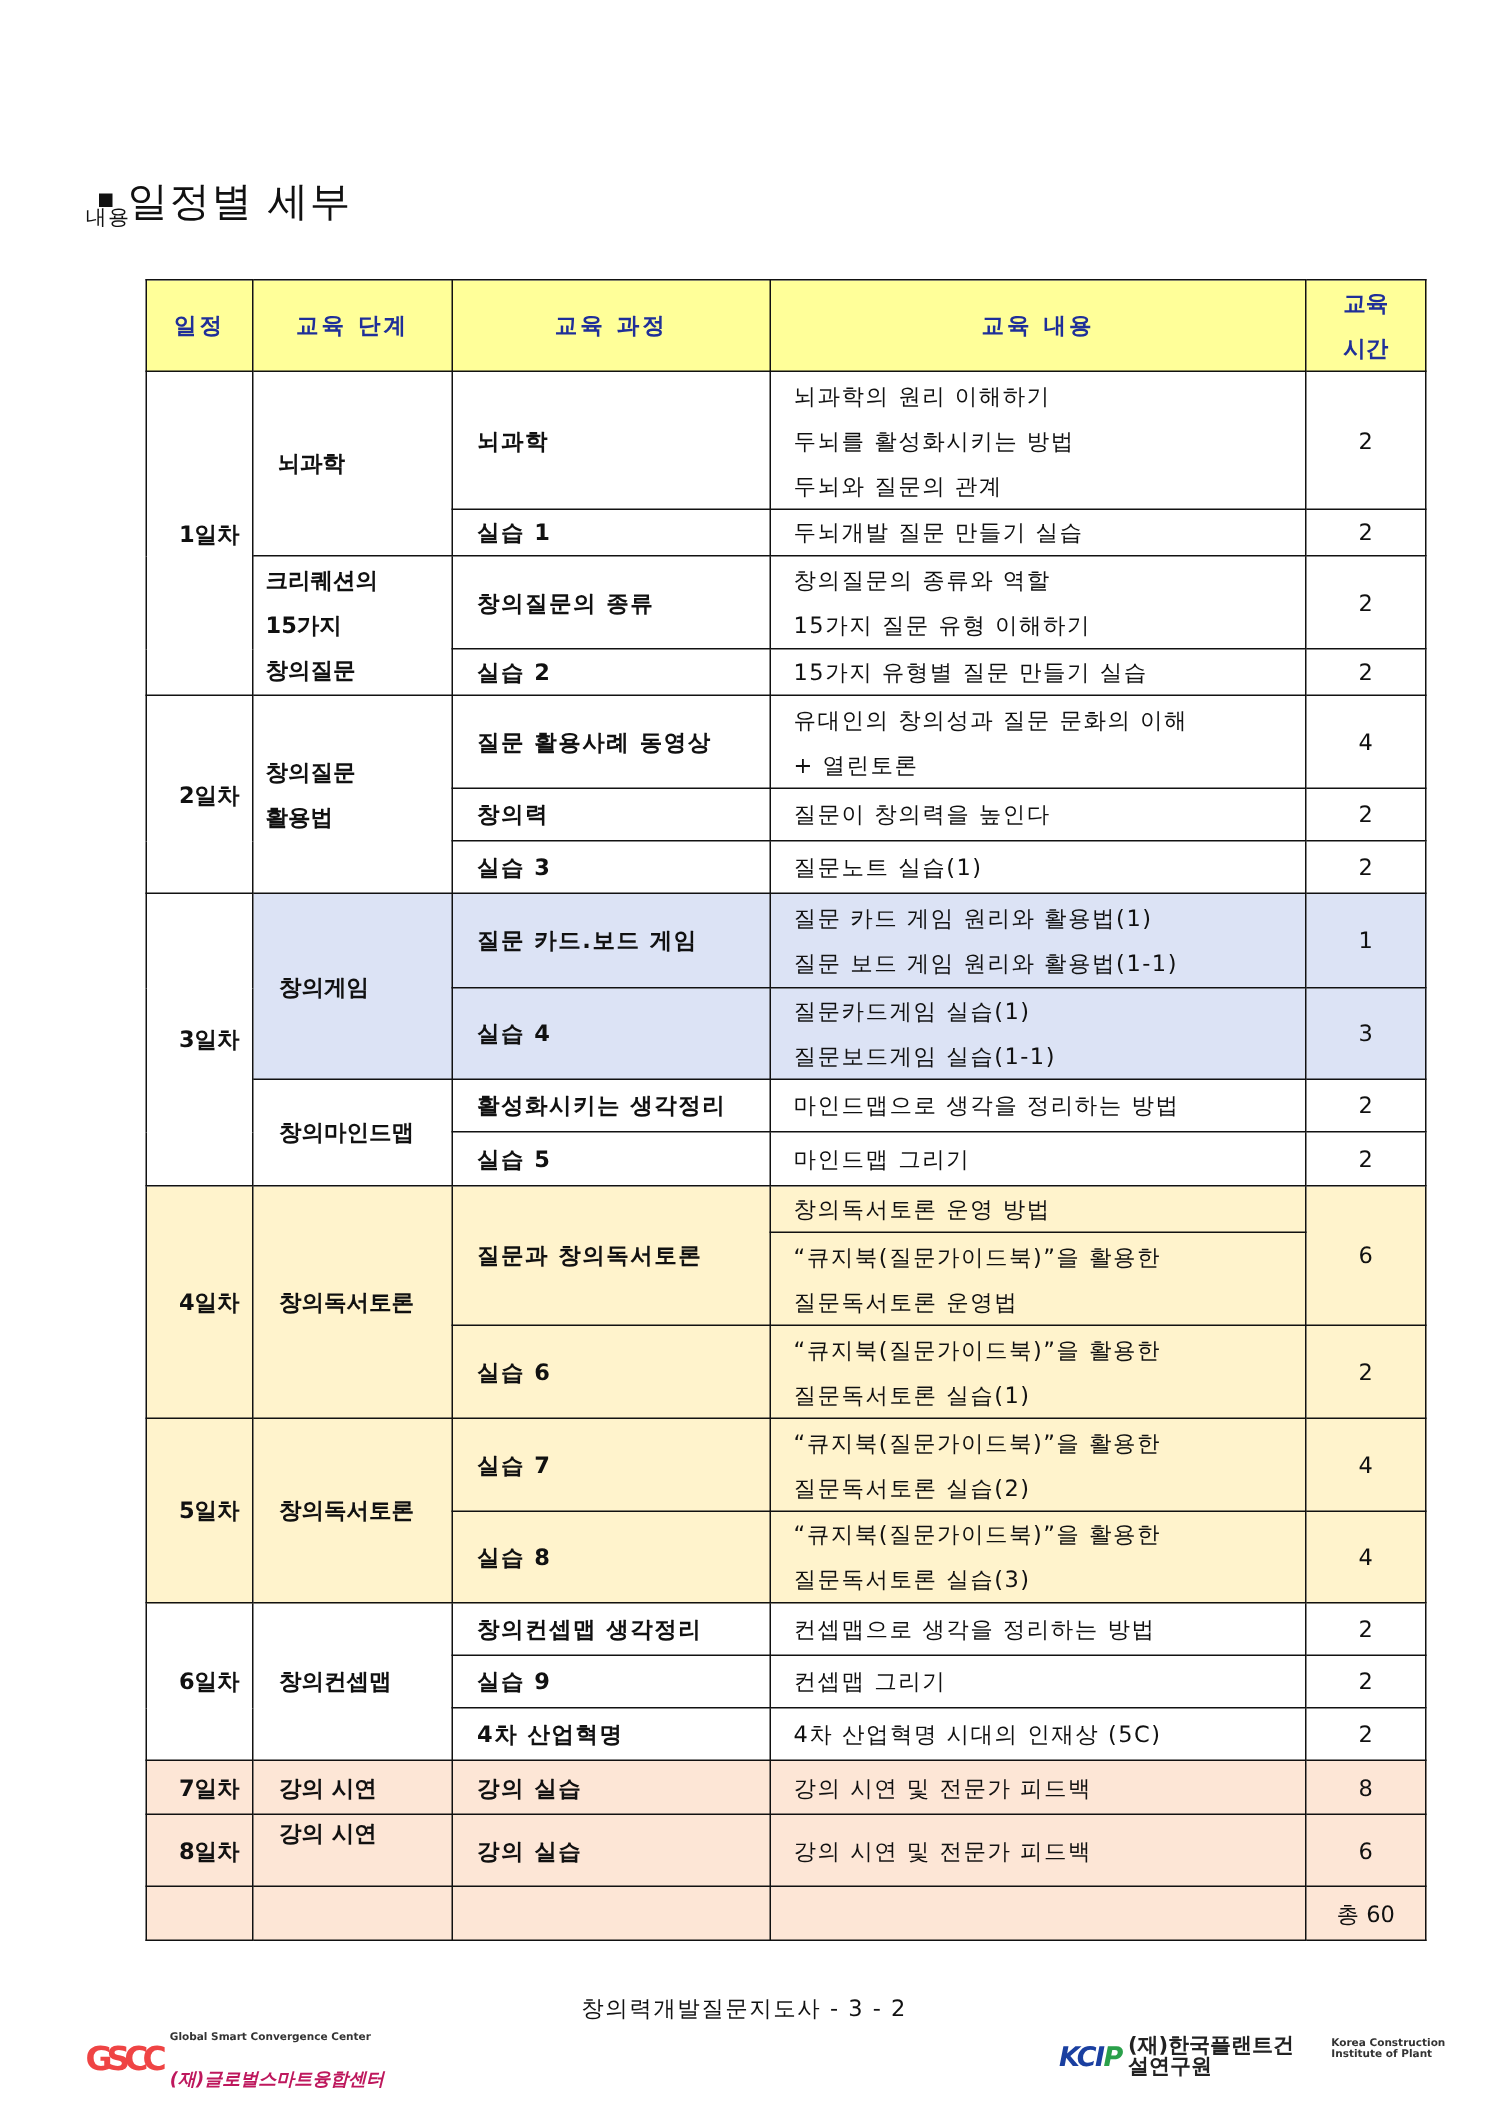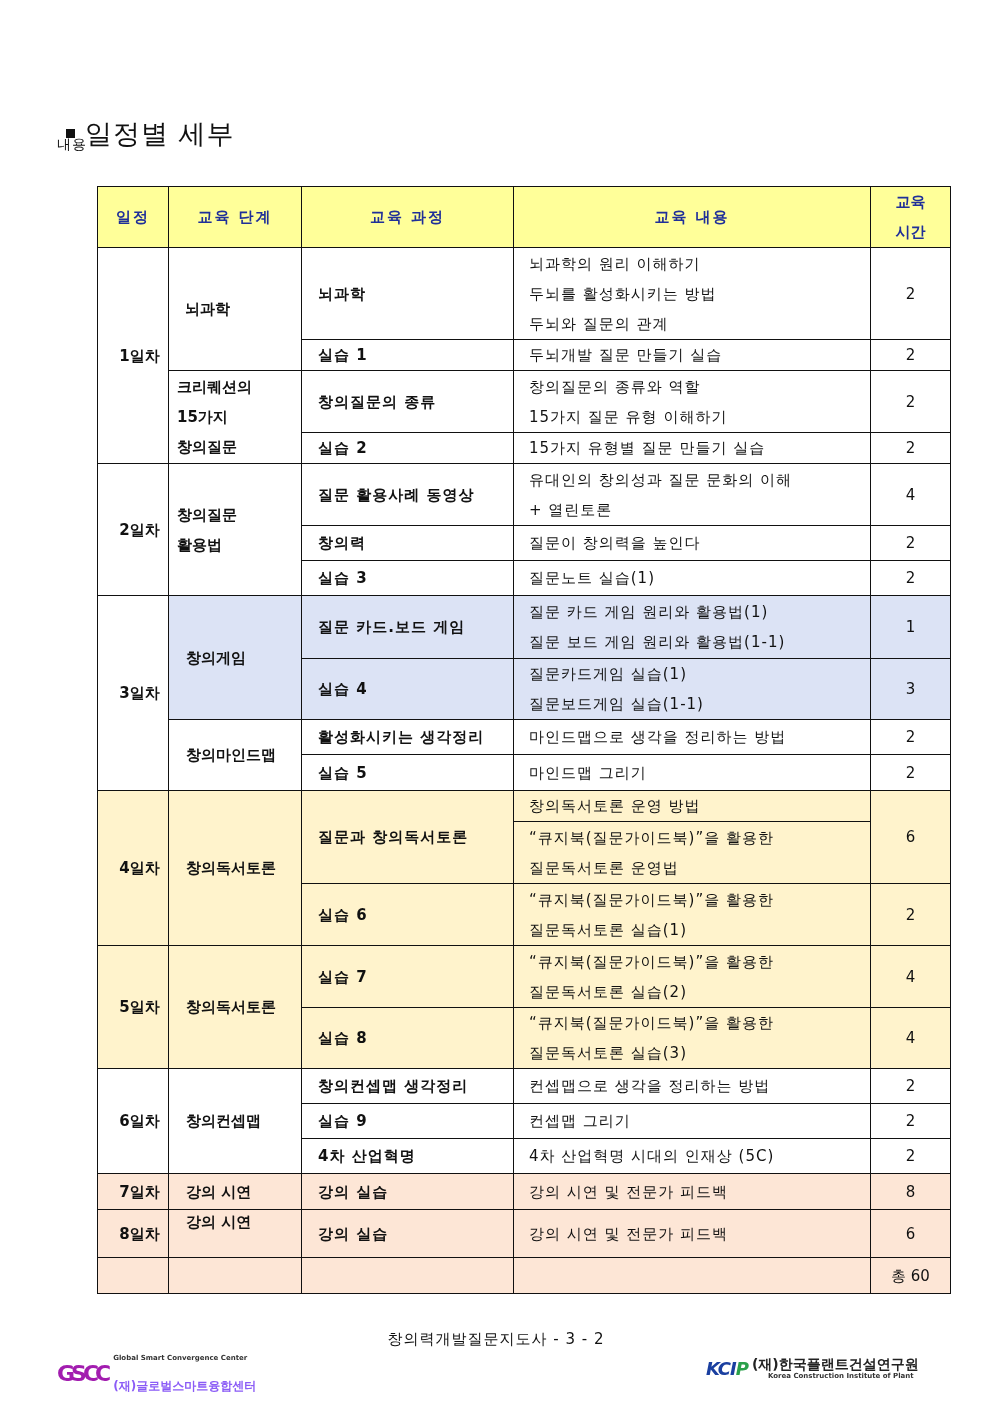--- a/index.html
+++ b/index.html
@@ -15,28 +15,28 @@
   td.stage { font-weight: bold; padding-left: 8px !important; line-height: 22px; }
   td.course { font-weight: bold; padding-left: 16px !important; letter-spacing: 1px; }
   td.content { padding-left: 15px !important; letter-spacing: 1px; }
   td.hrs { text-align: center; }
   .blue { background: #dce3f5; }
   .cream { background: #fff3cc; }
   .peach { background: #fde6d6; }
   .content-line { display: block; }
   .footer-title { position: absolute; left: 0; width: 992px; top: 1330px; text-align: center; font-size: 15px; letter-spacing: 1px; }
   .logo-left { position: absolute; left: 57px; top: 1355px; display: flex; align-items: center; }
-  .gscc-mark { font-family: "DejaVu Sans", sans-serif; font-weight: bold; font-size: 22px; letter-spacing: -4px; color: #a21caf; margin-right: 6px; }
+  .gscc-mark { font-family: "DejaVu Sans", sans-serif; font-weight: bold; font-size: 22px; letter-spacing: -4px; color: #ef4444; margin-right: 6px; }
   .gscc-text { display: flex; flex-direction: column; line-height: 1; }
   .gscc-en { font-size: 7px; font-weight: bold; color: #333; }
-  .gscc-ko { font-size: 12px; font-weight: bold; color: #8b5cf6; margin-top: 18px; }
+  .gscc-ko { font-size: 12px; font-weight: bold; color: #be185d; margin-top: 18px; font-style: italic; }
   .logo-right { position: absolute; left: 706px; top: 1357px; display: flex; align-items: center; }
   .kcip-mark { font-family: "DejaVu Sans", sans-serif; font-style: italic; font-weight: bold; font-size: 18px; color: #1a3fa0; margin-right: 4px; letter-spacing: -1px; }
   .kcip-mark .p { color: #2aa04a; }
-  .kcip-text { display: flex; flex-direction: column; line-height: 1; }
+  .kcip-text { display: flex; flex-direction: row; line-height: 1; }
   .kcip-ko { font-size: 14px; font-weight: bold; color: #222; }
   .kcip-en { font-size: 7px; font-weight: bold; color: #333; margin-top: 2px; margin-left: 16px; }
 </style>
 </head>
 <body>
 
 <div class="heading"><span class="bullet"></span><span>일정별 세부</span></div>
 <div class="subheading">내용</div>
 
 <table class="sched">

